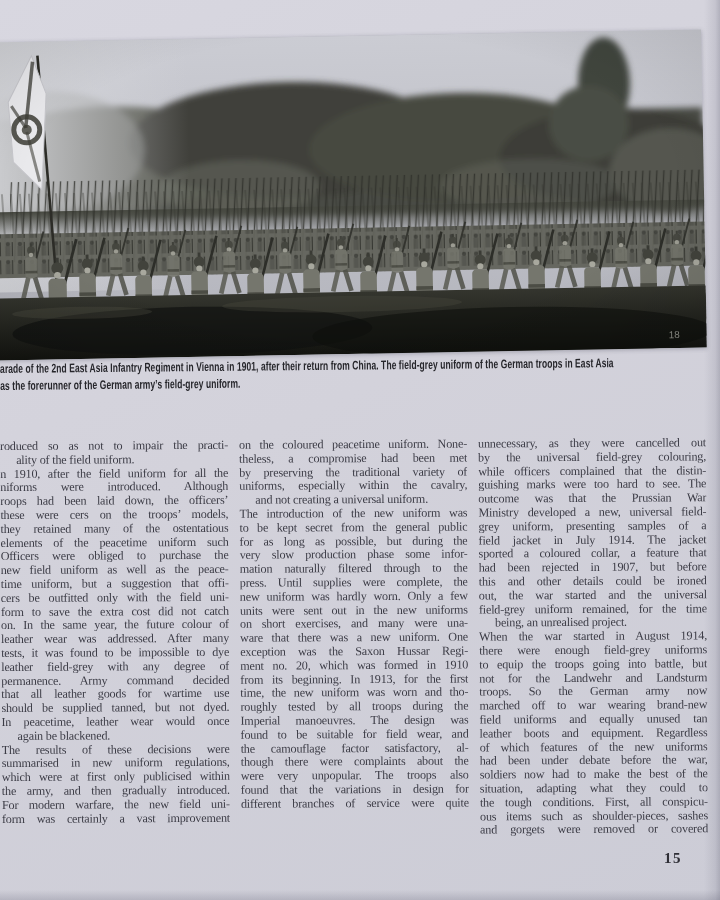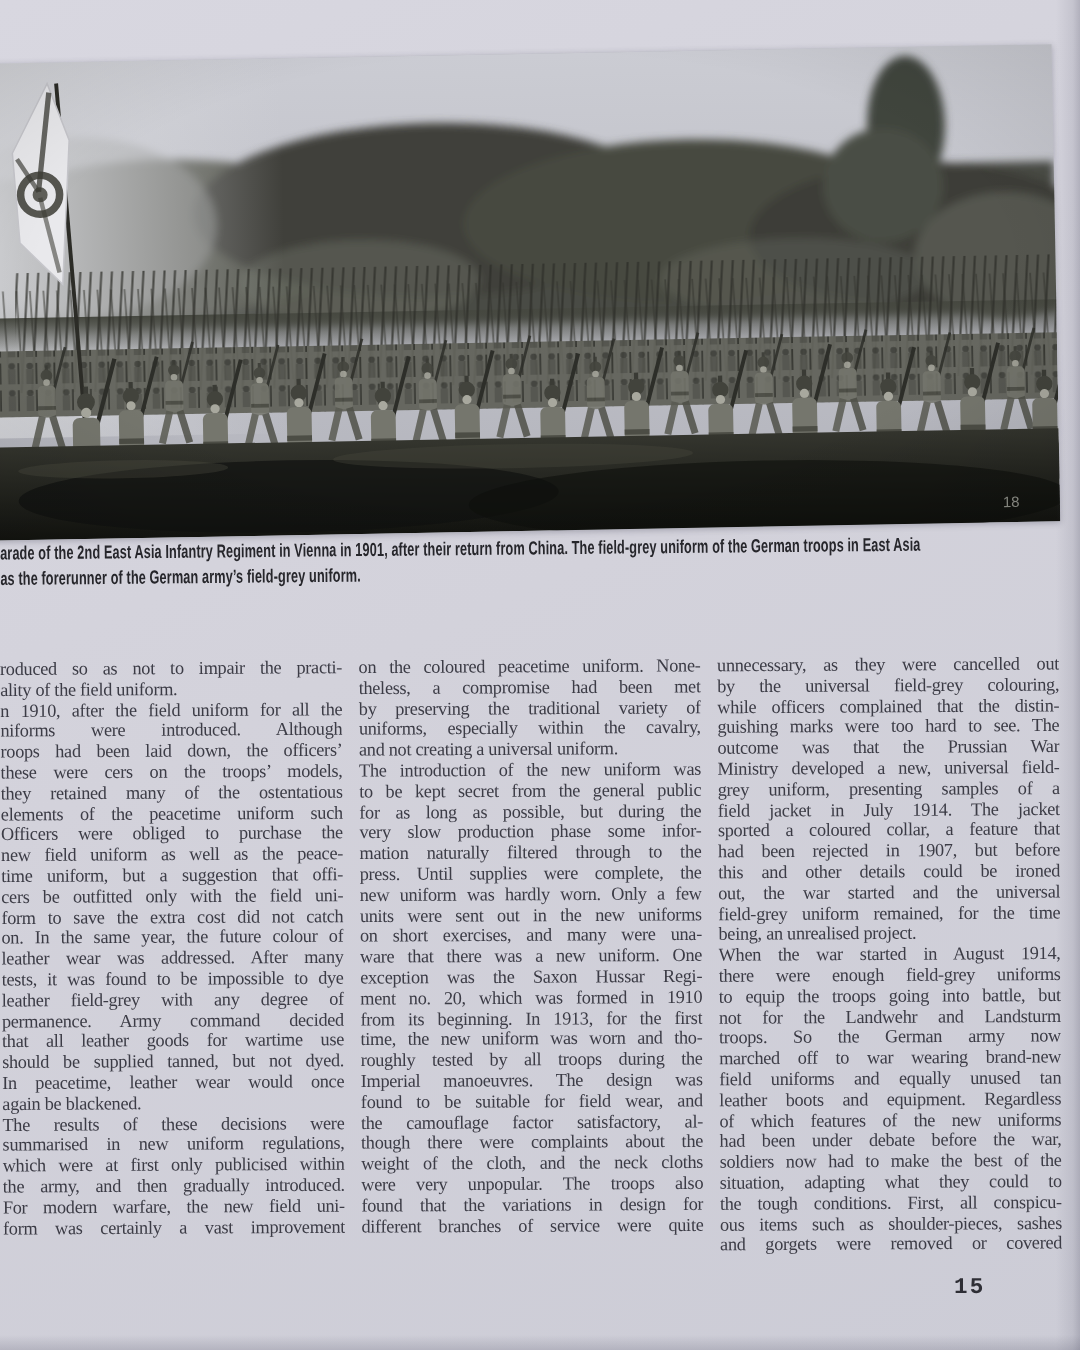--- a/index.html
+++ b/index.html
@@ -42,24 +42,24 @@
     position:absolute;left:0;top:440px;width:706px;
     display:flex;gap:11px;
     color:var(--ink,#3c3c46);
     transform:rotate(-0.3deg);transform-origin:0 0;
   }
   .col{width:228px;font-size:12.2px;line-height:13.8px;letter-spacing:-0.2px;}
   .tline{
     text-align:justify;text-align-last:justify;
     height:13.8px;overflow:hidden;
   }
-  .tline.end{text-align-last:left;}
+  .tline.end{text-align-last:left;margin-left:16px;}
   .pagenum{
-    position:absolute;left:636px;top:850px;
-    font-family:Liberation Mono, monospace;font-weight:bold;
+    position:absolute;left:664px;top:850px;
+    font-family:Liberation Serif, serif;font-weight:bold;
     font-size:15px;color:#2e2e35;letter-spacing:1.5px;
   }
 </style>
 </head>
 <body style="--paper: #d3d2db; --ink: #3c3c46; --caption-ink: #26262b;">
 
 <div class="page">
 
   <div class="photo-wrap">
     <svg viewBox="0 0 714 318" xmlns="http://www.w3.org/2000/svg">
@@ -243,21 +243,20 @@
         <div class="tline">ware that there was a new uniform. One</div>
         <div class="tline">exception was the Saxon Hussar Regi-</div>
         <div class="tline">ment no. 20, which was formed in 1910</div>
         <div class="tline">from its beginning. In 1913, for the first</div>
         <div class="tline">time, the new uniform was worn and tho-</div>
         <div class="tline">roughly tested by all troops during the</div>
         <div class="tline">Imperial manoeuvres. The design was</div>
         <div class="tline">found to be suitable for field wear, and</div>
         <div class="tline">the camouflage factor satisfactory, al-</div>
         <div class="tline">though there were complaints about the</div>
-        <div class="tline">weight of the cloth, and the neck cloths</div>
         <div class="tline">were very unpopular. The troops also</div>
         <div class="tline">found that the variations in design for</div>
         <div class="tline">different branches of service were quite</div>
       </div>
     <div class="col">
         <div class="tline">unnecessary, as they were cancelled out</div>
         <div class="tline">by the universal field-grey colouring,</div>
         <div class="tline">while officers complained that the distin-</div>
         <div class="tline">guishing marks were too hard to see. The</div>
         <div class="tline">outcome was that the Prussian War</div>

